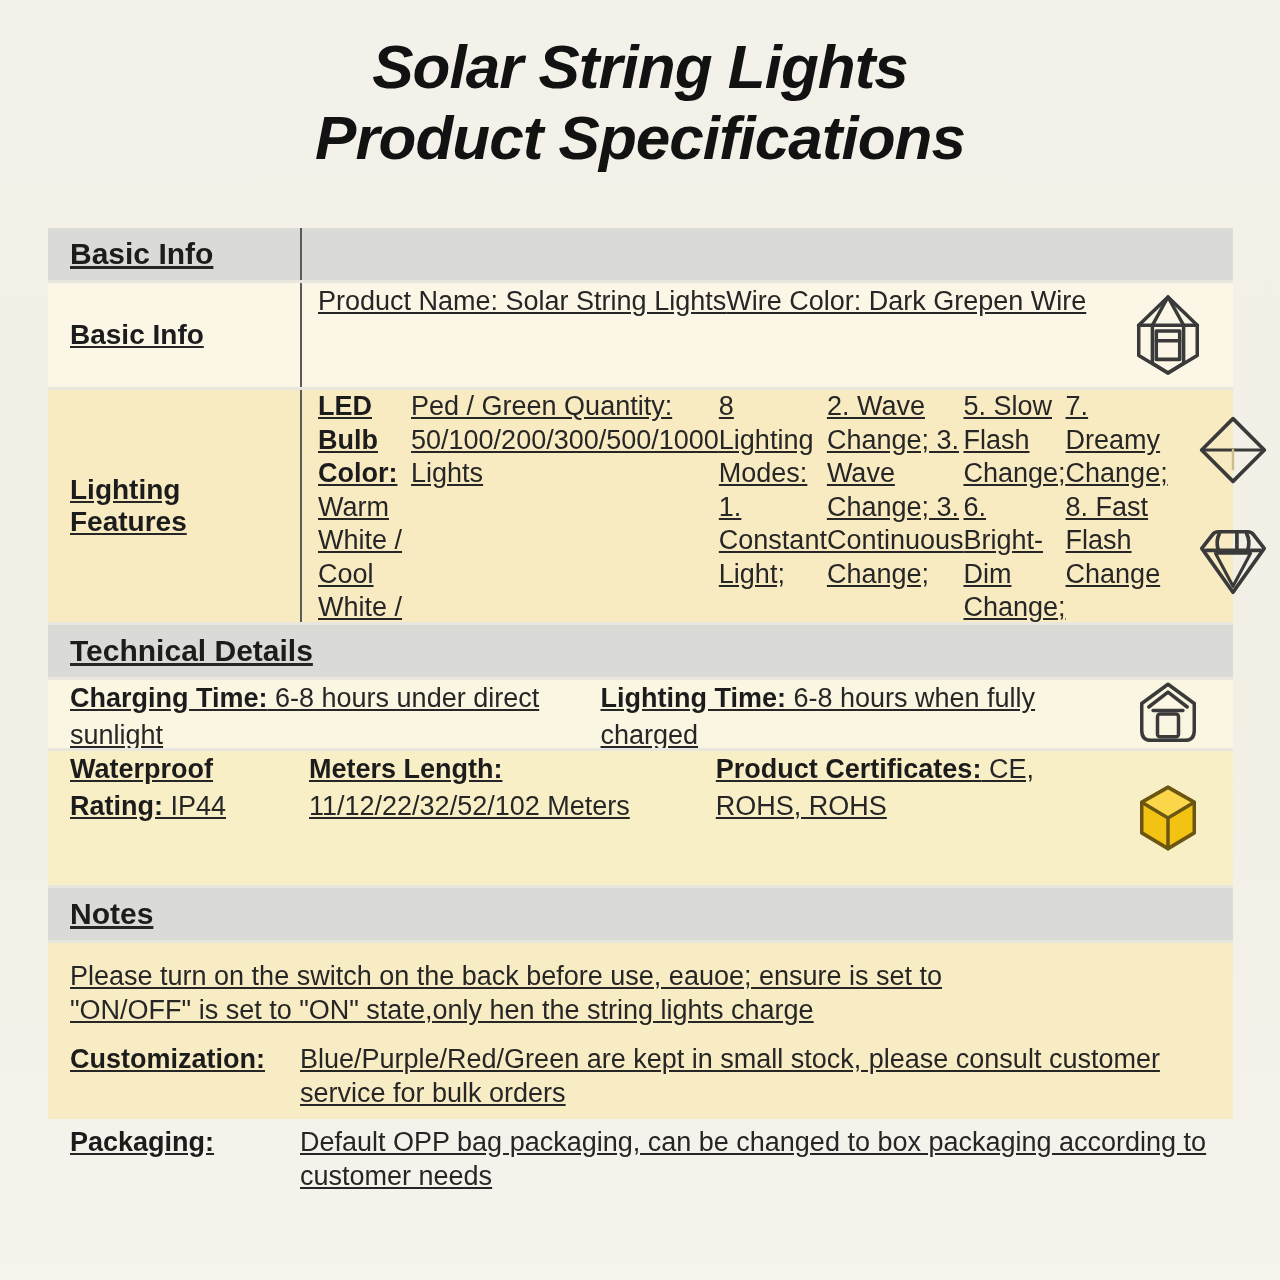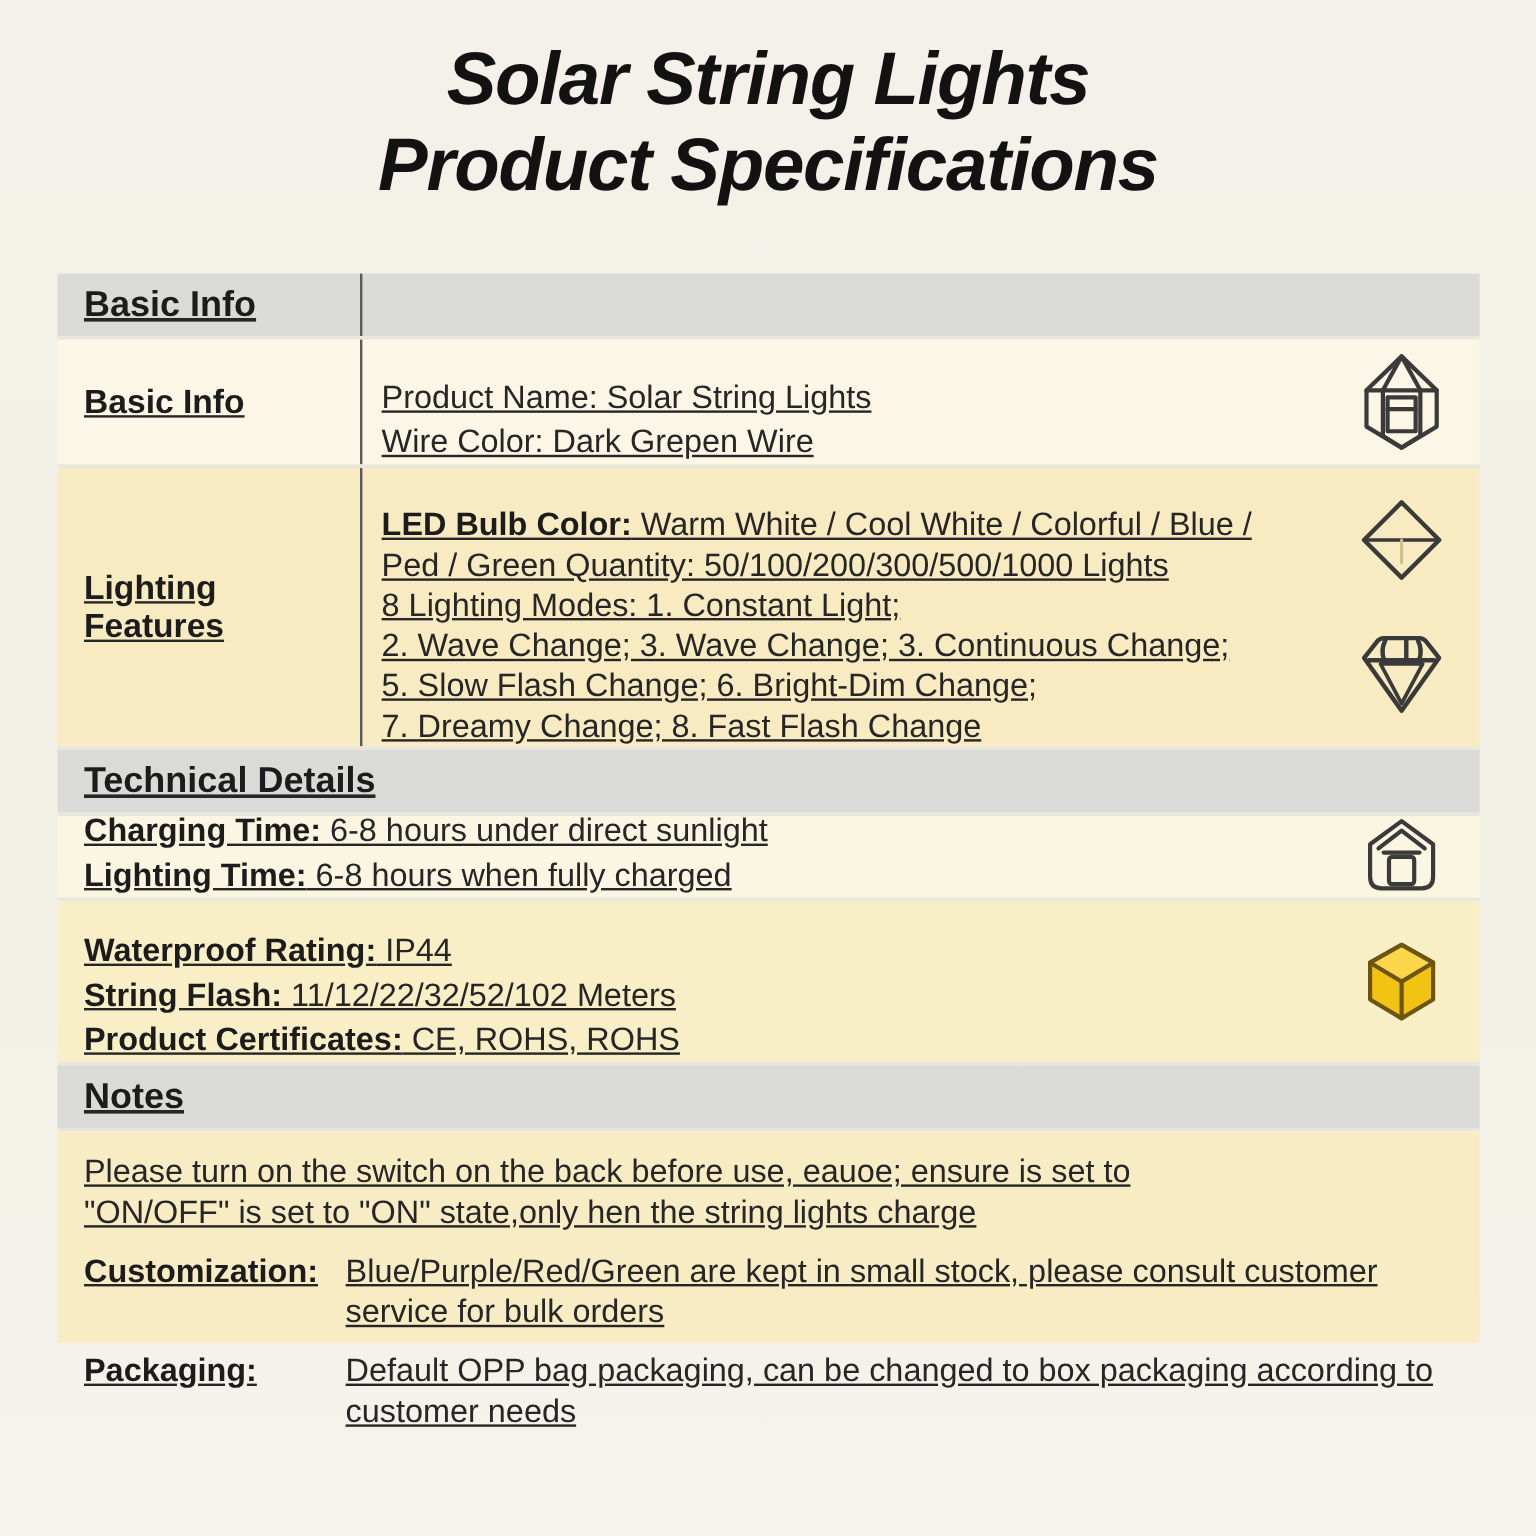--- a/index.html
+++ b/index.html
@@ -62,40 +62,40 @@
   .cell-label {
     width: 254px; box-sizing: border-box;
     border-right: 2px solid #5a5a5a;
     display: flex; align-items: center;
     padding-left: 22px;
     font-weight: 700; font-size: 28px; color: #1c1c1c;
     flex-shrink: 0;
   }
   .cell-content {
     flex: 1;
-    display: flex; flex-direction: column; justify-content: flex-end;
+    display: flex; justify-content: flex-start;
     padding-left: 16px;
     font-size: 27px;
   }
   .cell-content.pad-more { padding-left: 22px; }
   .cell-content .line { line-height: 37px; }
   .cell-content .line-tight { line-height: 33.5px; }
   .cell-content b { font-weight: 700; color: #1c1c1c; }
 
   .cell-icon {
     width: 130px; flex-shrink: 0;
     display: flex; flex-direction: column;
     align-items: center; justify-content: center;
   }
   .cell-icon.two { justify-content: space-between; padding: 22px 0; box-sizing: border-box; }
   .icon svg { display: block; }
 
   
   .notes-para .line { font-size: 27px; line-height: 34px; }
-  .notes-item { display: flex; margin-top: 15px; }
+  .notes-item { display: flex; margin-top: 15px; gap: 12px; }
   .notes-label {
     width: 218px; flex-shrink: 0;
     font-weight: 700; font-size: 27px; color: #1c1c1c;
     line-height: 34px;
   }
   .notes-value {
     flex: 1; max-width: 935px;
     font-size: 27px; line-height: 34px;
   }
 </style>
@@ -191,21 +191,21 @@
             <rect x="28" y="40" width="24" height="26" rx="3"></rect>
           </svg>
         </span>
       </div>
     </div>
     <div class="sep"></div>
 
     <div class="row waterproof">
       <div class="cell-content pad-more">
         <div class="line"><b>Waterproof Rating:</b><span> IP44</span></div>
-        <div class="line"><b>String Flash:</b><span> 11/12/22/32/52/102 Meters</span></div>
+        <div class="line"><b>Meters Length:</b><span> 11/12/22/32/52/102 Meters</span></div>
         <div class="line"><b>Product Certificates:</b><span> CE, ROHS, ROHS</span></div>
       </div>
       <div class="cell-icon">
         <span class="icon">
           <svg width="70" height="72" viewBox="0 0 80 82" stroke-linejoin="round" stroke-linecap="round">
             <path d="M40 6 L70 23 V58 L40 76 L10 58 V23 Z" fill="#f3c313" stroke="#6b5510" stroke-width="4"></path>
             <path d="M40 6 L70 23 L40 41 L10 23 Z" fill="#fbd64a" stroke="#6b5510" stroke-width="4"></path>
             <path d="M40 41 V76" fill="none" stroke="#6b5510" stroke-width="4"></path>
           </svg>
         </span>

